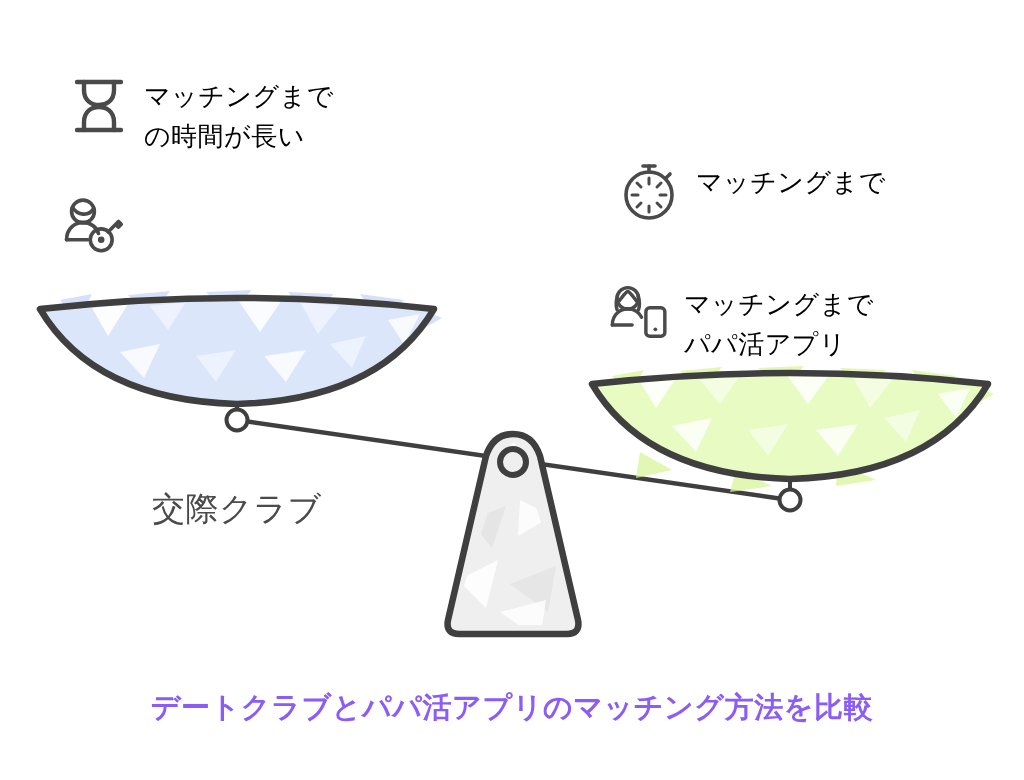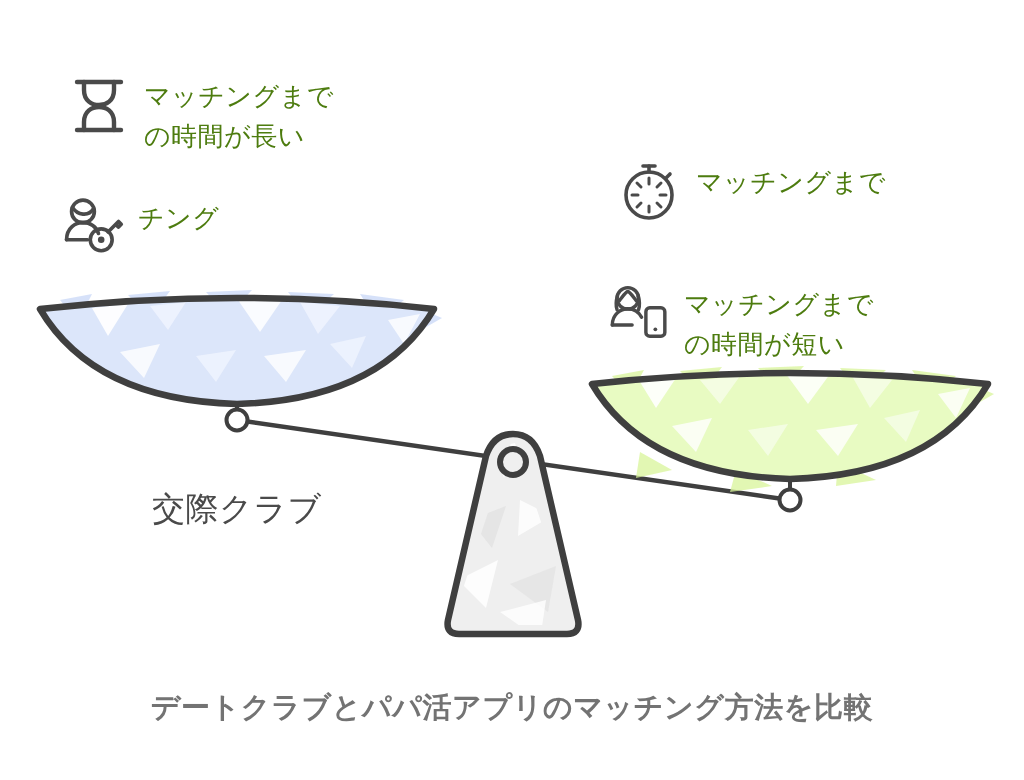--- a/index.html
+++ b/index.html
@@ -45,21 +45,21 @@
     display: flex;
     flex-direction: column;
     justify-content: flex-start;
     padding-top: 2px;
   }
   .feature .ftext span {
     display: block;
     font-size: 26px;
     line-height: 40px;
     letter-spacing: 0.5px;
-    color: #4d7c0f;
+    color: #000000;
     white-space: nowrap;
   }
 
   #feature-wait-long  { left: 68px;  top: 74px;  }
   #feature-male-led   { left: 62px;  top: 196px; }
   #feature-wait-short { left: 620px; top: 160px; }
   #feature-women-can  { left: 608px; top: 282px; }
 
   
   .pan-label {
@@ -76,21 +76,21 @@
   
   #caption {
     position: absolute;
     left: 0;
     top: 688px;
     width: 1024px;
     text-align: center;
     font-size: 29px;
     font-weight: bold;
     letter-spacing: 0.6px;
-    color: #737373;
+    color: #8b5cf6;
     white-space: nowrap;
   }
 </style>
 </head>
 <body>
 
 <div id="stage">
 
   <svg id="scale-svg" viewBox="0 0 1024 780">
 
@@ -227,21 +227,20 @@
 
         <path d="M 5 45 C 5 32 15 26 23 26 C 31 26 38 31 40 38"></path>
         <line x1="5" y1="45" x2="28" y2="45"></line>
 
         <circle cx="43" cy="45" r="12"></circle>
         <circle cx="43" cy="45" r="3.6" fill="#4a4a4a" stroke="none"></circle>
         <path d="M 50.5 36.5 L 62 25 L 65 28 L 62 31 L 59 28.5"></path>
       </g>
     </svg>
     <div class="ftext">
-      <span>チング</span>
     </div>
   </div>
 
   <div class="feature" id="feature-wait-short">
     <svg class="ficon" viewBox="0 0 62 62">
       <g fill="none" stroke="#4a4a4a" stroke-width="3.6" stroke-linecap="round" stroke-linejoin="round">
         <circle cx="29" cy="35" r="23"></circle>
 
         <line x1="29" y1="12" x2="29" y2="6"></line>
         <line x1="23" y1="6" x2="35" y2="6"></line>
@@ -277,21 +276,21 @@
 
         <path d="M 5 45 C 5 32 15 26 23 26 C 30 26 36 30 39 36"></path>
         <line x1="5" y1="45" x2="28" y2="45"></line>
 
         <rect x="44" y="25" width="22" height="33" rx="4.5"></rect>
         <circle cx="55" cy="50" r="2.2" fill="#4a4a4a" stroke="none"></circle>
       </g>
     </svg>
     <div class="ftext">
       <span>マッチングまで</span>
-      <span>の時間が短い</span>
+      <span>パパ活アプリ</span>
     </div>
   </div>
 
   <div class="pan-label" id="label-left">交際クラブ</div>
 
   <div id="caption">デートクラブとパパ活アプリのマッチング方法を比較</div>
 
 </div>
 
 </body></html>

